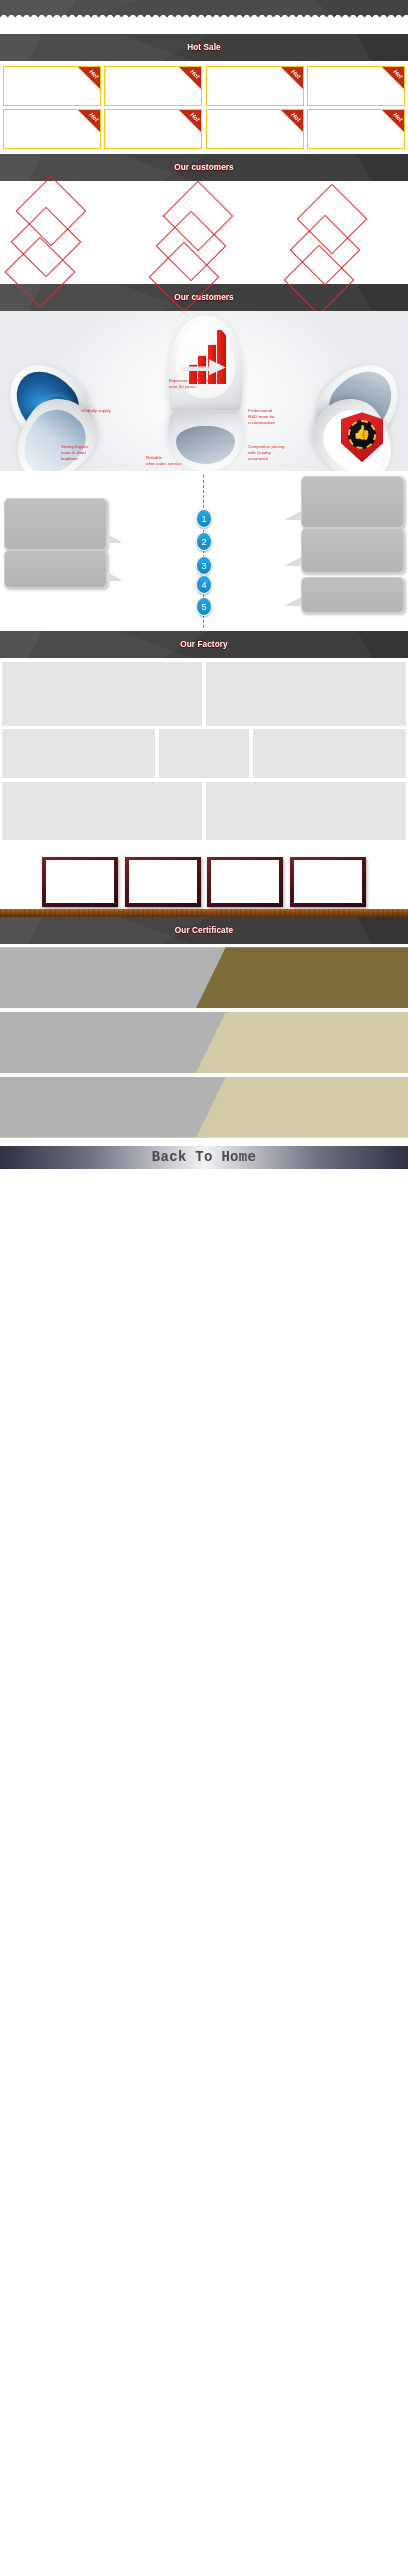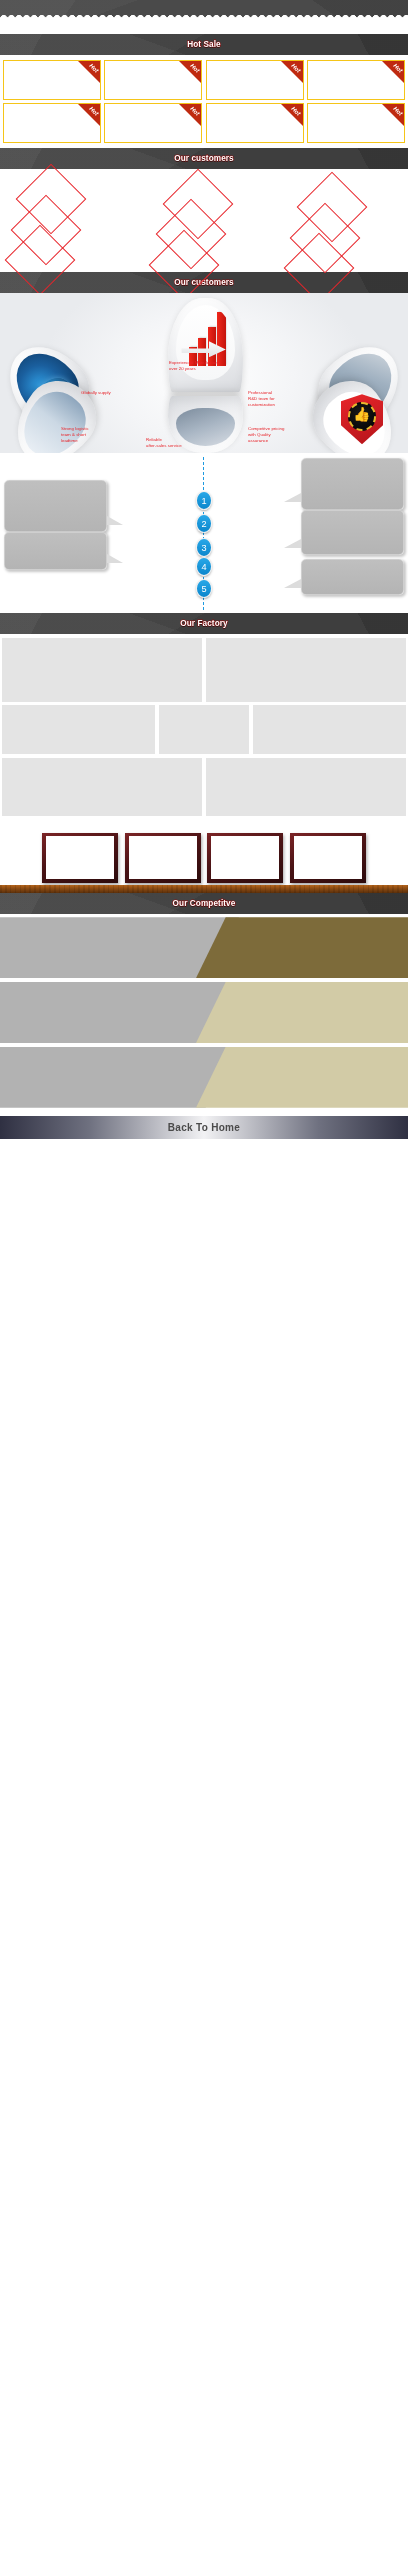--- a/index.html
+++ b/index.html
@@ -30,21 +30,21 @@
     position: absolute;
     top: -3.8px; left: 0; right: 0;
     height: 7.6px;
     background-image: radial-gradient(circle at 3.8px 3.8px, #ffffff 3.6px, transparent 3.8px);
     background-size: 7.6px 7.6px;
     background-repeat: repeat-x;
   }
 
   
   .sec-head {
-    height: 21px;
+    height: 27px;
     background: #454545;
     background-image:
       linear-gradient(118deg, rgba(255,255,255,.045) 0 10%, transparent 10% 26%),
       linear-gradient(242deg, rgba(0,0,0,.14) 0 12%, transparent 12% 34%),
       linear-gradient(150deg, rgba(255,255,255,.035) 0 46%, transparent 46% 70%),
       linear-gradient(200deg, rgba(0,0,0,.10) 0 60%, transparent 60% 88%);
     display: flex;
     align-items: center;
     justify-content: center;
   }
@@ -282,24 +282,25 @@
   .exh-right { right: 0; width: 212px; background: #d2cba6; clip-path: polygon(14% 0, 100% 0, 100% 100%, 0 100%); }
   .exh-row.dark .exh-right { background: #7d6b3a; }
 
   
   .footer {
     height: 23px;
     background: linear-gradient(90deg,#2f3042 0%, #6f7180 22%, #f2f2f4 50%, #6f7180 78%, #2f3042 100%);
     display: flex; align-items: center; justify-content: center;
   }
   .footer .lbl {
-    font-size: 10px;
+    font-size: 14px;
     font-weight: bold;
     color: #4b4b4b;
     letter-spacing: 0.3px;
+    font-family: Liberation Mono, monospace;
   }
 </style>
 </head>
 <body>
 
 <div class="page">
 
   <div class="top-band"></div>
   <div class="scallop"></div>
 
@@ -474,21 +475,21 @@
         <div class="frame-inner"></div>
       </div>
       <div class="frame">
         <div class="frame-inner"></div>
       </div>
     </div>
     <div class="shelf"></div>
   </div>
 
   <div class="sec-head">
-    <span class="title">Our Competitve</span>
+    <span class="title">Our Certificate</span>
   </div>
   <div class="exh-wrap">
     <div class="exh-row dark">
       <div class="exh-left"></div>
       <div class="exh-right"></div>
     </div>
     <div class="exh-row">
       <div class="exh-left"></div>
       <div class="exh-right"></div>
     </div>

